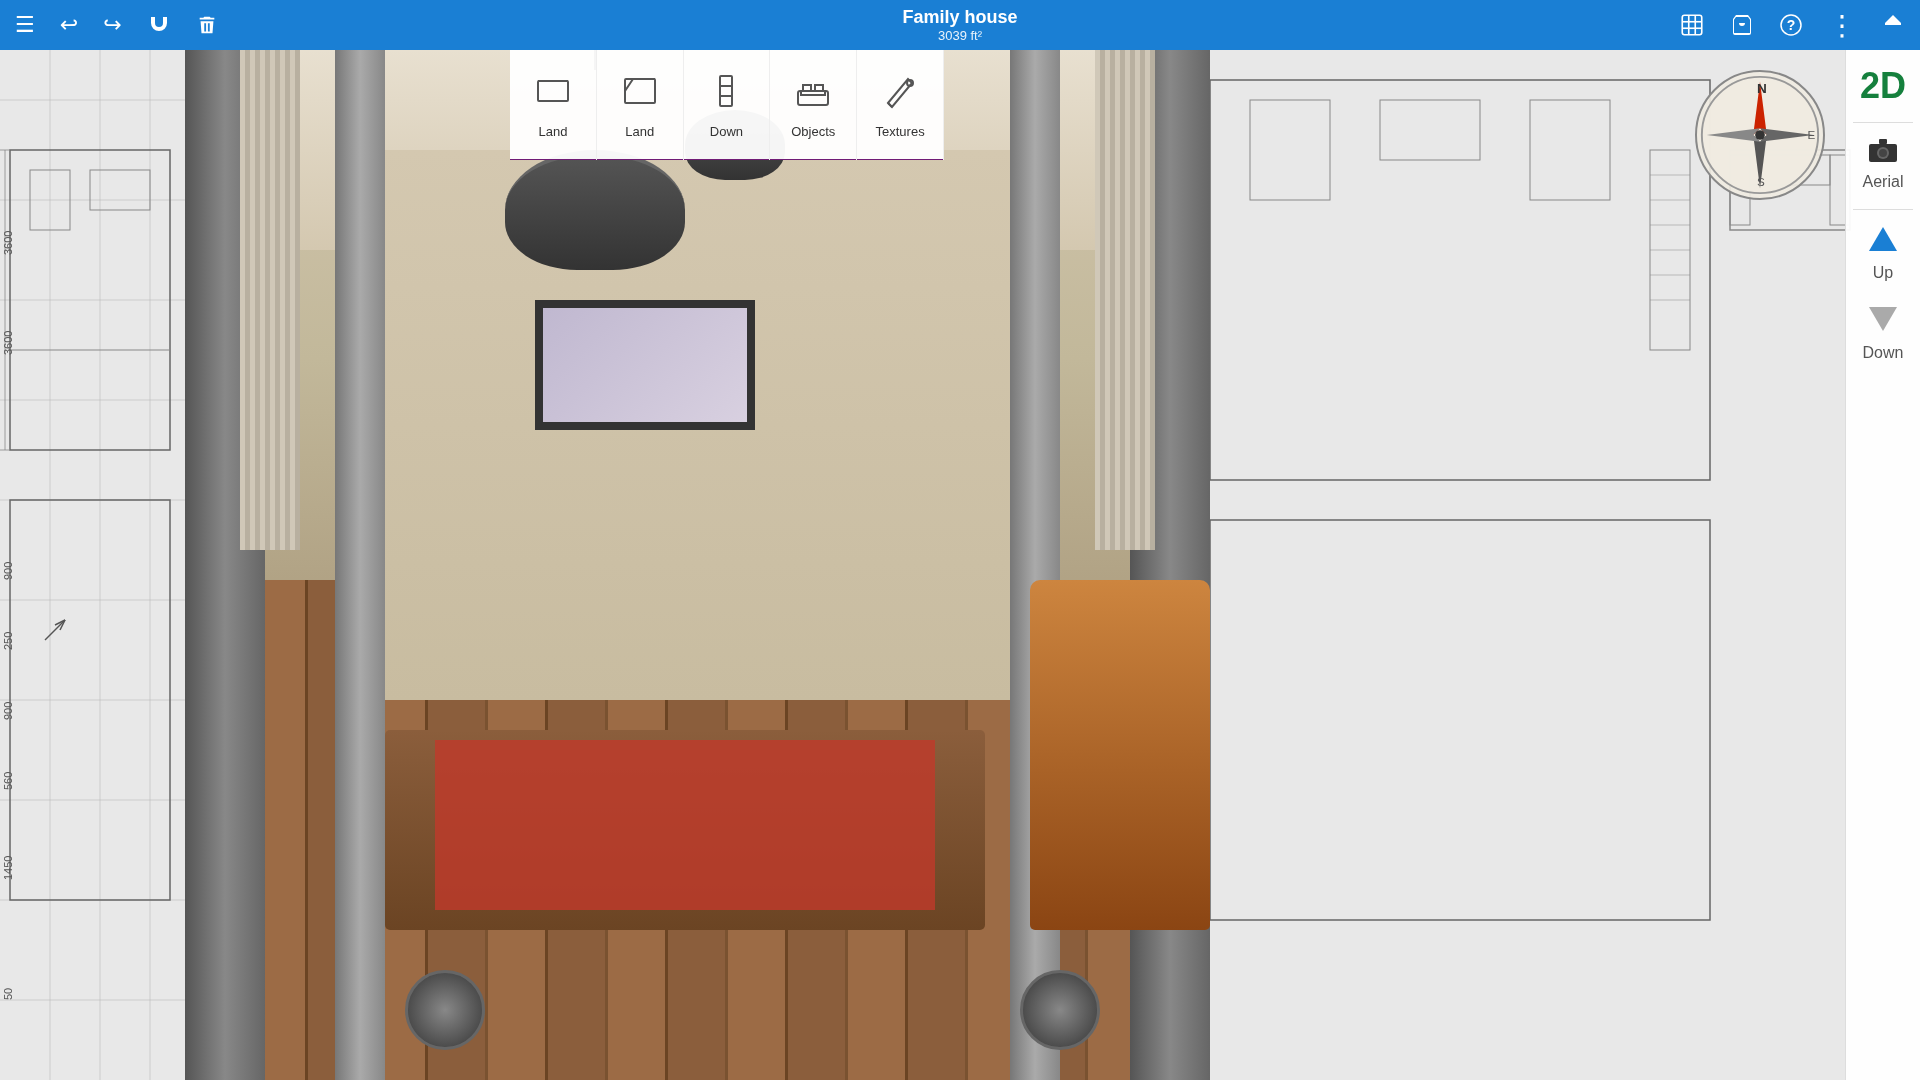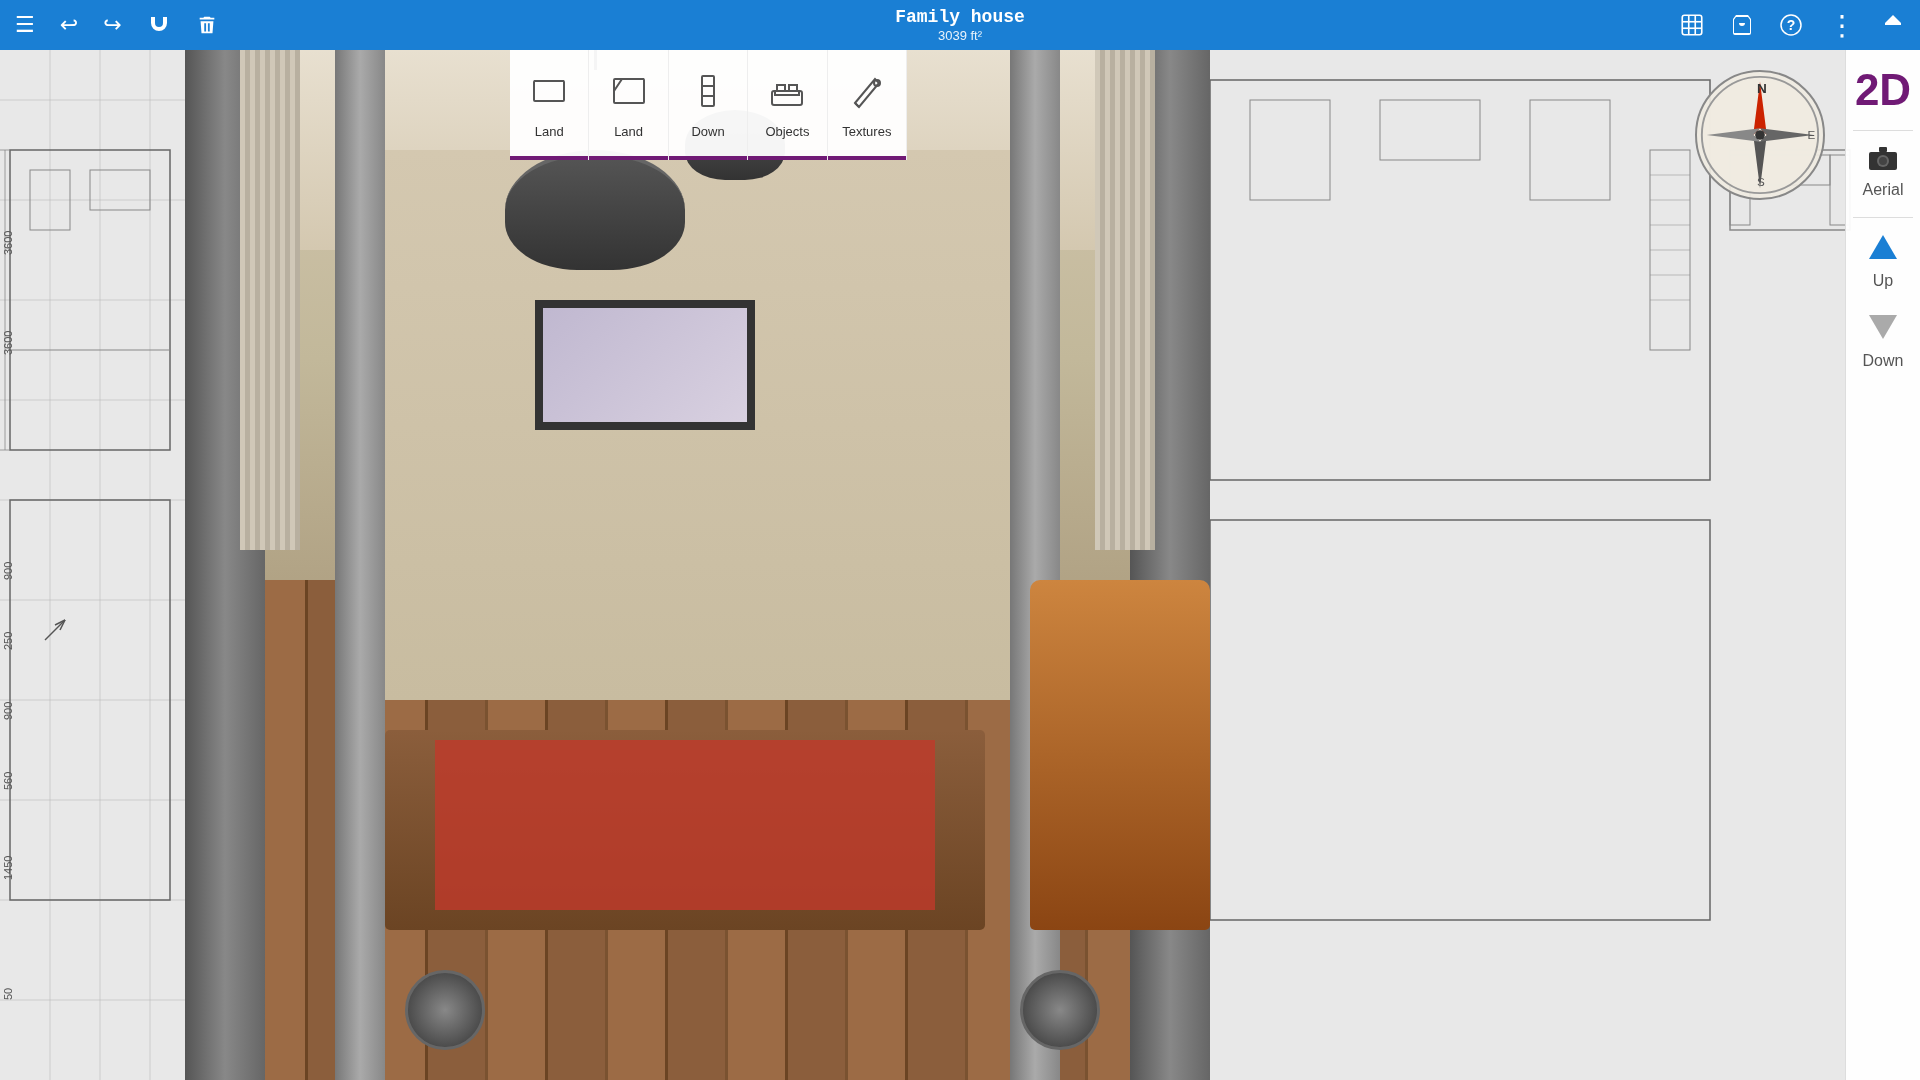--- a/index.html
+++ b/index.html
@@ -201,21 +201,20 @@
       left: 50%;
       transform: translateX(-50%);
       text-align: center;
       color: white;
     }
 
     .toolbar-title .title-main {
       font-size: 18px;
       font-weight: bold;
       line-height: 1.2;
-      font-family: Liberation Mono, monospace;
     }
 
     .toolbar-title .title-sub {
       font-size: 13px;
       opacity: 0.9;
     }
 
     .toolbar-left {
       display: flex;
       align-items: center;
@@ -238,26 +237,26 @@
       display: flex;
       align-items: center;
       justify-content: center;
     }
 
     
     .tool-panel {
       position: absolute;
       top: 50px;
       left: 510px;
-      width: 397px;
+      width: 434px;
       height: 110px;
       background: rgba(255,255,255,0.95);
       z-index: 100;
       display: flex;
-      border-bottom: 4px solid #701a75;
+      border-bottom: 1px solid #701a75;
     }
 
     .tool-item {
       display: flex;
       flex-direction: column;
       align-items: center;
       justify-content: center;
       width: 89px;
       height: 110px;
       cursor: pointer;
@@ -303,23 +302,23 @@
       display: flex;
       flex-direction: column;
       align-items: center;
       justify-content: center;
       padding: 8px 5px;
       cursor: pointer;
       margin-bottom: 5px;
     }
 
     .btn-2d {
-      font-size: 44px;
+      font-size: 36px;
       font-weight: bold;
-      color: #701a75;
+      color: #15803d;
       line-height: 1;
     }
 
     .btn-label {
       font-size: 16px;
       color: #555;
       margin-top: 2px;
     }
 
     .sidebar-divider {

